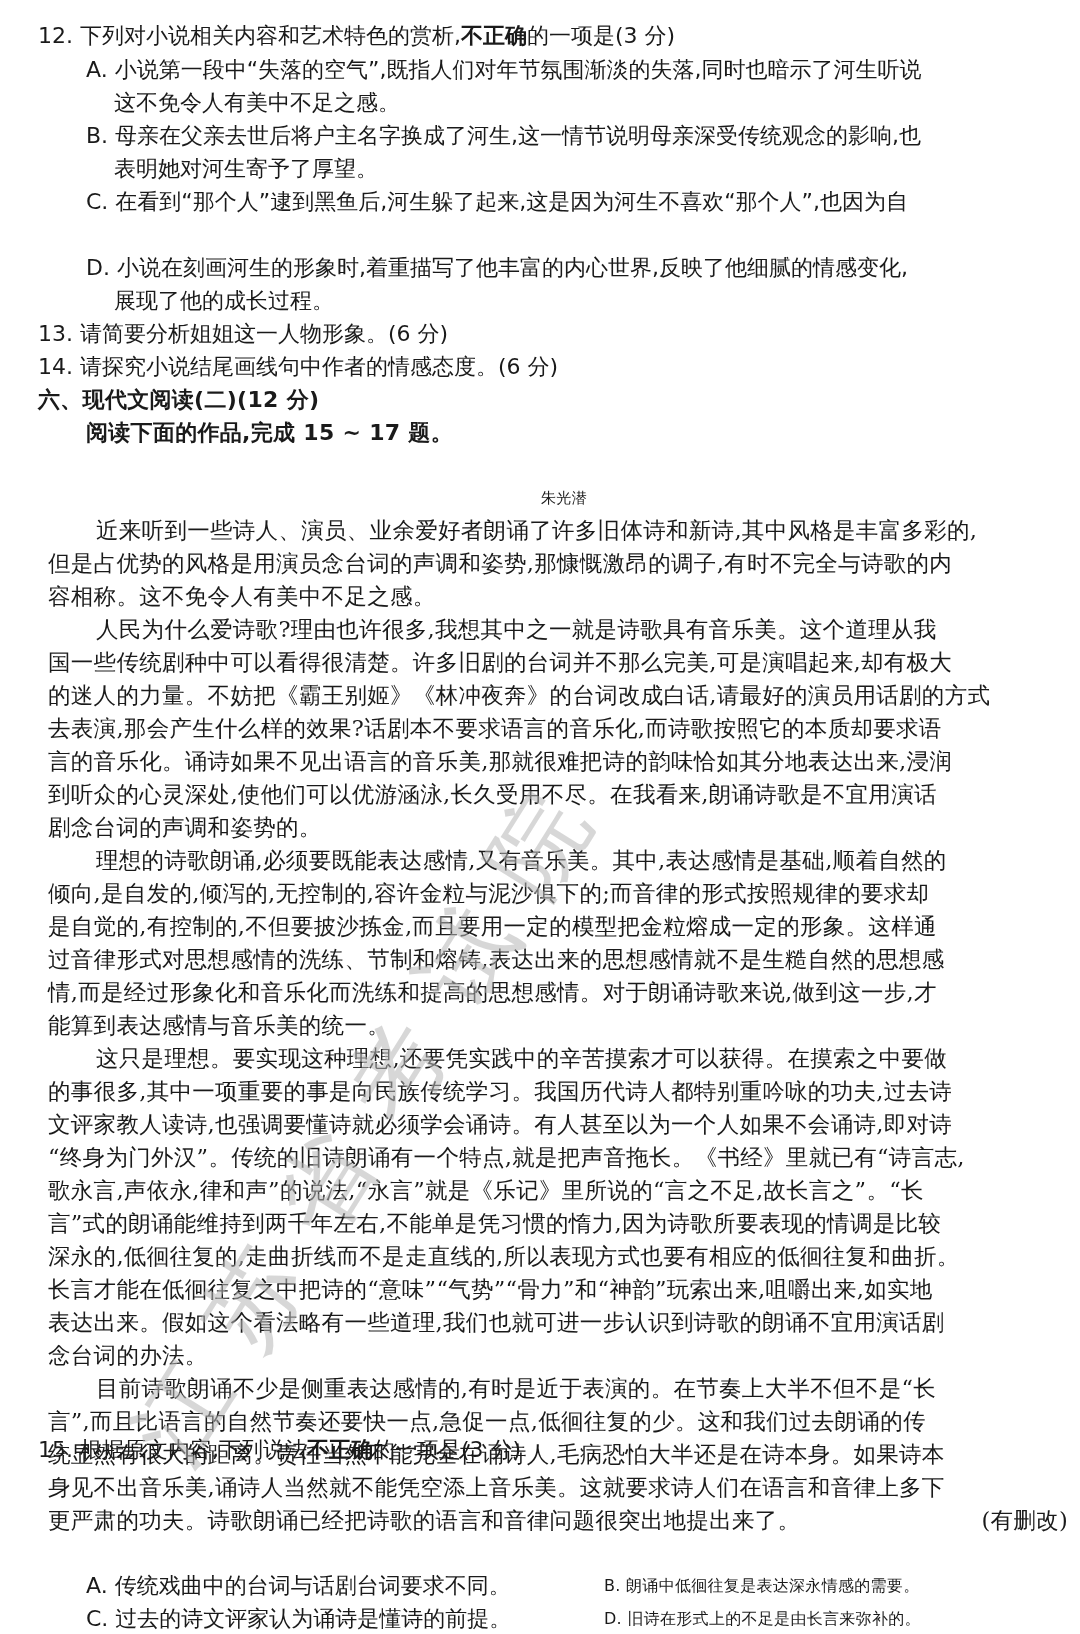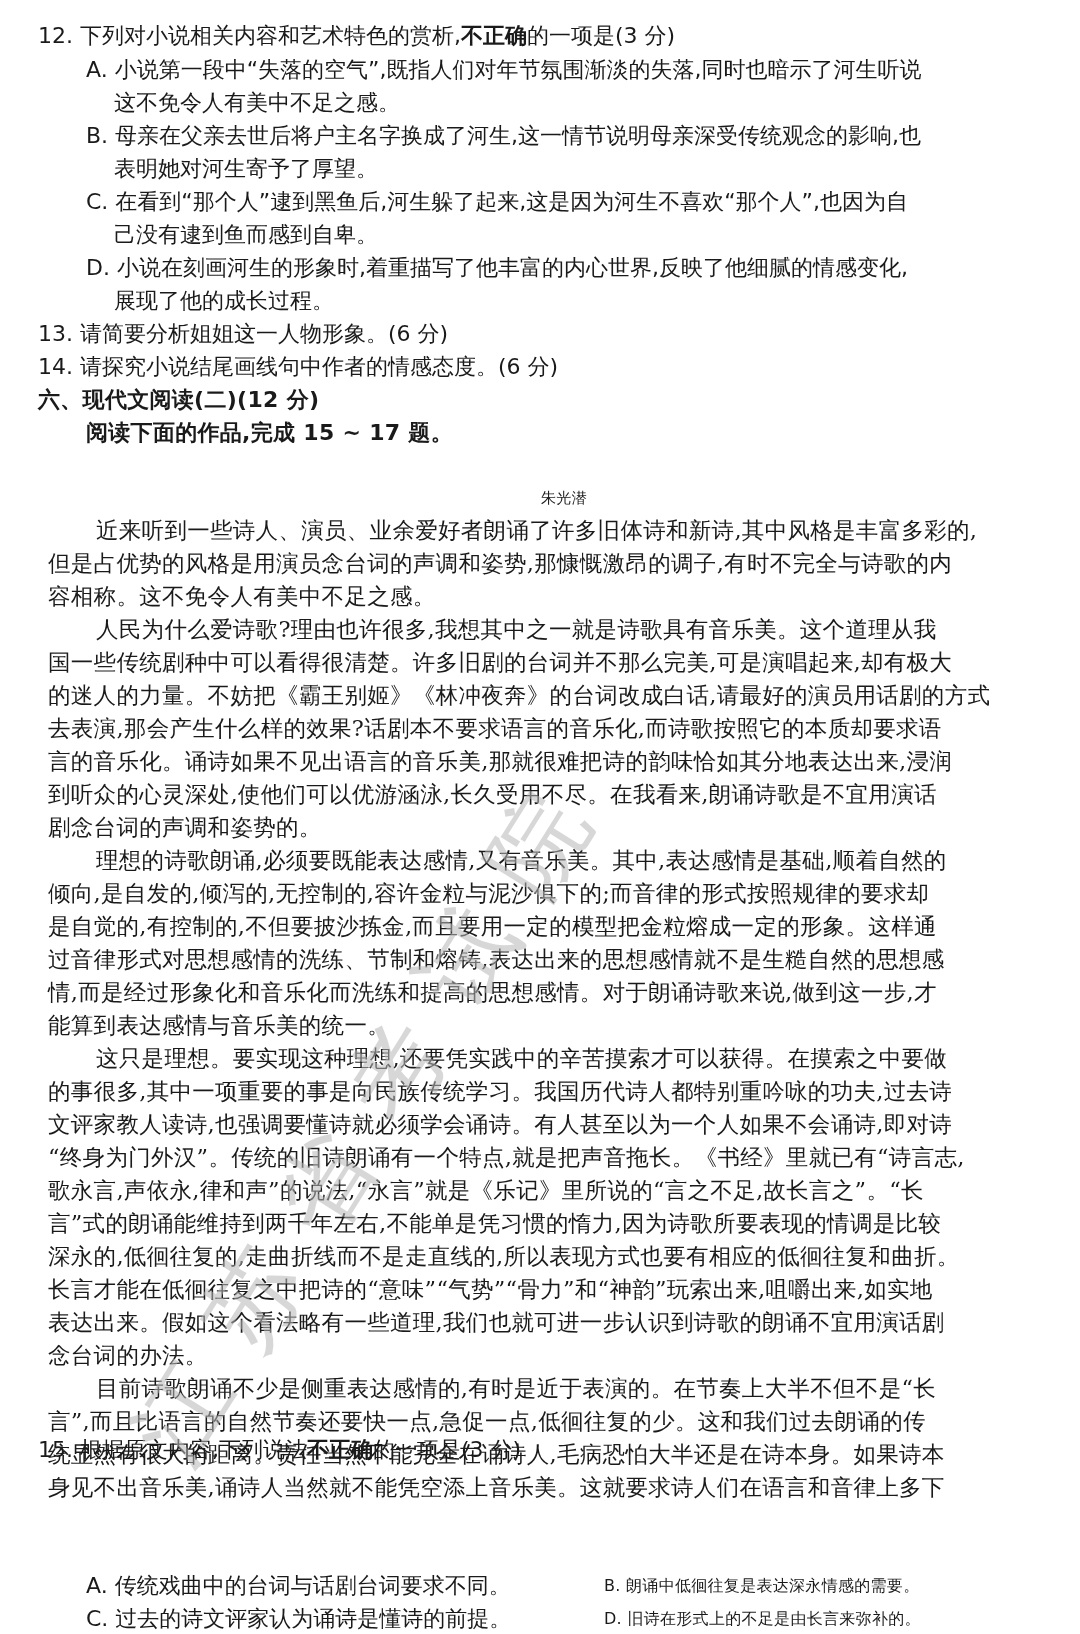--- a/index.html
+++ b/index.html
@@ -29,21 +29,20 @@
 <div class="page" data-name="exam-page">
 
   <div class="line q" style="top:20px" data-name="question-12-stem">
     <span>12. 下列对小说相关内容和艺术特色的赏析,</span><span class="emph" data-name="emphasis-not-correct">不正确</span><span>的一项是(3 分)</span>
   </div>
   <div class="line opt" style="top:54px" data-name="q12-option-a-line1">A. 小说第一段中“失落的空气”,既指人们对年节氛围渐淡的失落,同时也暗示了河生听说</div>
   <div class="line optc" style="top:87px" data-name="q12-option-a-line2">这不免令人有美中不足之感。</div>
   <div class="line opt" style="top:120px" data-name="q12-option-b-line1">B. 母亲在父亲去世后将户主名字换成了河生,这一情节说明母亲深受传统观念的影响,也</div>
   <div class="line optc" style="top:153px" data-name="q12-option-b-line2">表明她对河生寄予了厚望。</div>
   <div class="line opt" style="top:186px" data-name="q12-option-c-line1">C. 在看到“那个人”逮到黑鱼后,河生躲了起来,这是因为河生不喜欢“那个人”,也因为自</div>
-  <div class="line optc" style="top:219px" data-name="q12-option-c-line2">己没有逮到鱼而感到自卑。</div>
   <div class="line opt" style="top:252px" data-name="q12-option-d-line1">D. 小说在刻画河生的形象时,着重描写了他丰富的内心世界,反映了他细腻的情感变化,</div>
   <div class="line optc" style="top:285px" data-name="q12-option-d-line2">展现了他的成长过程。</div>
 
   <div class="line q" style="top:318px" data-name="question-13">13. 请简要分析姐姐这一人物形象。(6 分)</div>
   <div class="line q" style="top:351px" data-name="question-14">14. 请探究小说结尾画线句中作者的情感态度。(6 分)</div>
 
   <div class="line sec" style="top:384px" data-name="section-heading">六、现代文阅读(二)(12 分)</div>
   <div class="line instr" style="top:417px" data-name="section-instruction">阅读下面的作品,完成 15 ~ 17 题。</div>
 
   <div class="line author" style="top:482px" data-name="article-author">朱光潜</div>
@@ -71,20 +70,24 @@
   <div class="line body" style="top:1174px" data-name="article-line">歌永言,声依永,律和声”的说法,“永言”就是《乐记》里所说的“言之不足,故长言之”。“长</div>
   <div class="line body" style="top:1207px" data-name="article-line">言”式的朗诵能维持到两千年左右,不能单是凭习惯的惰力,因为诗歌所要表现的情调是比较</div>
   <div class="line body" style="top:1240px" data-name="article-line">深永的,低徊往复的,走曲折线而不是走直线的,所以表现方式也要有相应的低徊往复和曲折。</div>
   <div class="line body" style="top:1273px" data-name="article-line">长言才能在低徊往复之中把诗的“意味”“气势”“骨力”和“神韵”玩索出来,咀嚼出来,如实地</div>
   <div class="line body" style="top:1306px" data-name="article-line">表达出来。假如这个看法略有一些道理,我们也就可进一步认识到诗歌的朗诵不宜用演话剧</div>
   <div class="line body" style="top:1339px" data-name="article-line">念台词的办法。</div>
   <div class="line body ind" style="top:1372px" data-name="article-line">目前诗歌朗诵不少是侧重表达感情的,有时是近于表演的。在节奏上大半不但不是“长</div>
   <div class="line body" style="top:1405px" data-name="article-line">言”,而且比语言的自然节奏还要快一点,急促一点,低徊往复的少。这和我们过去朗诵的传</div>
   <div class="line body" style="top:1438px" data-name="article-line">统显然有很大的距离。责任当然不能完全在诵诗人,毛病恐怕大半还是在诗本身。如果诗本</div>
   <div class="line body" style="top:1471px" data-name="article-line">身见不出音乐美,诵诗人当然就不能凭空添上音乐美。这就要求诗人们在语言和音律上多下</div>
+  <div class="line body" style="top:1504px;width:1020px" data-name="article-line-last">
+    <span>更严肃的功夫。诗歌朗诵已经把诗歌的语言和音律问题很突出地提出来了。</span>
+    <span class="rt" data-name="edit-note">(有删改)</span>
+  </div>
 
   <div class="line q" style="top:1537px" data-name="question-15-stem">
     <span>15. 根据原文内容,下列说法</span><span class="emph" data-name="emphasis-not-correct">不正确</span><span>的一项是(3 分)</span>
   </div>
   <div class="line opt" style="top:1570px" data-name="q15-option-a">A. 传统戏曲中的台词与话剧台词要求不同。</div>
   <div class="line opt2" style="top:1570px" data-name="q15-option-b">B. 朗诵中低徊往复是表达深永情感的需要。</div>
   <div class="line opt" style="top:1603px" data-name="q15-option-c">C. 过去的诗文评家认为诵诗是懂诗的前提。</div>
   <div class="line opt2" style="top:1603px" data-name="q15-option-d">D. 旧诗在形式上的不足是由长言来弥补的。</div>
 
   <div class="wm" data-name="watermark">江苏省考试院</div>

